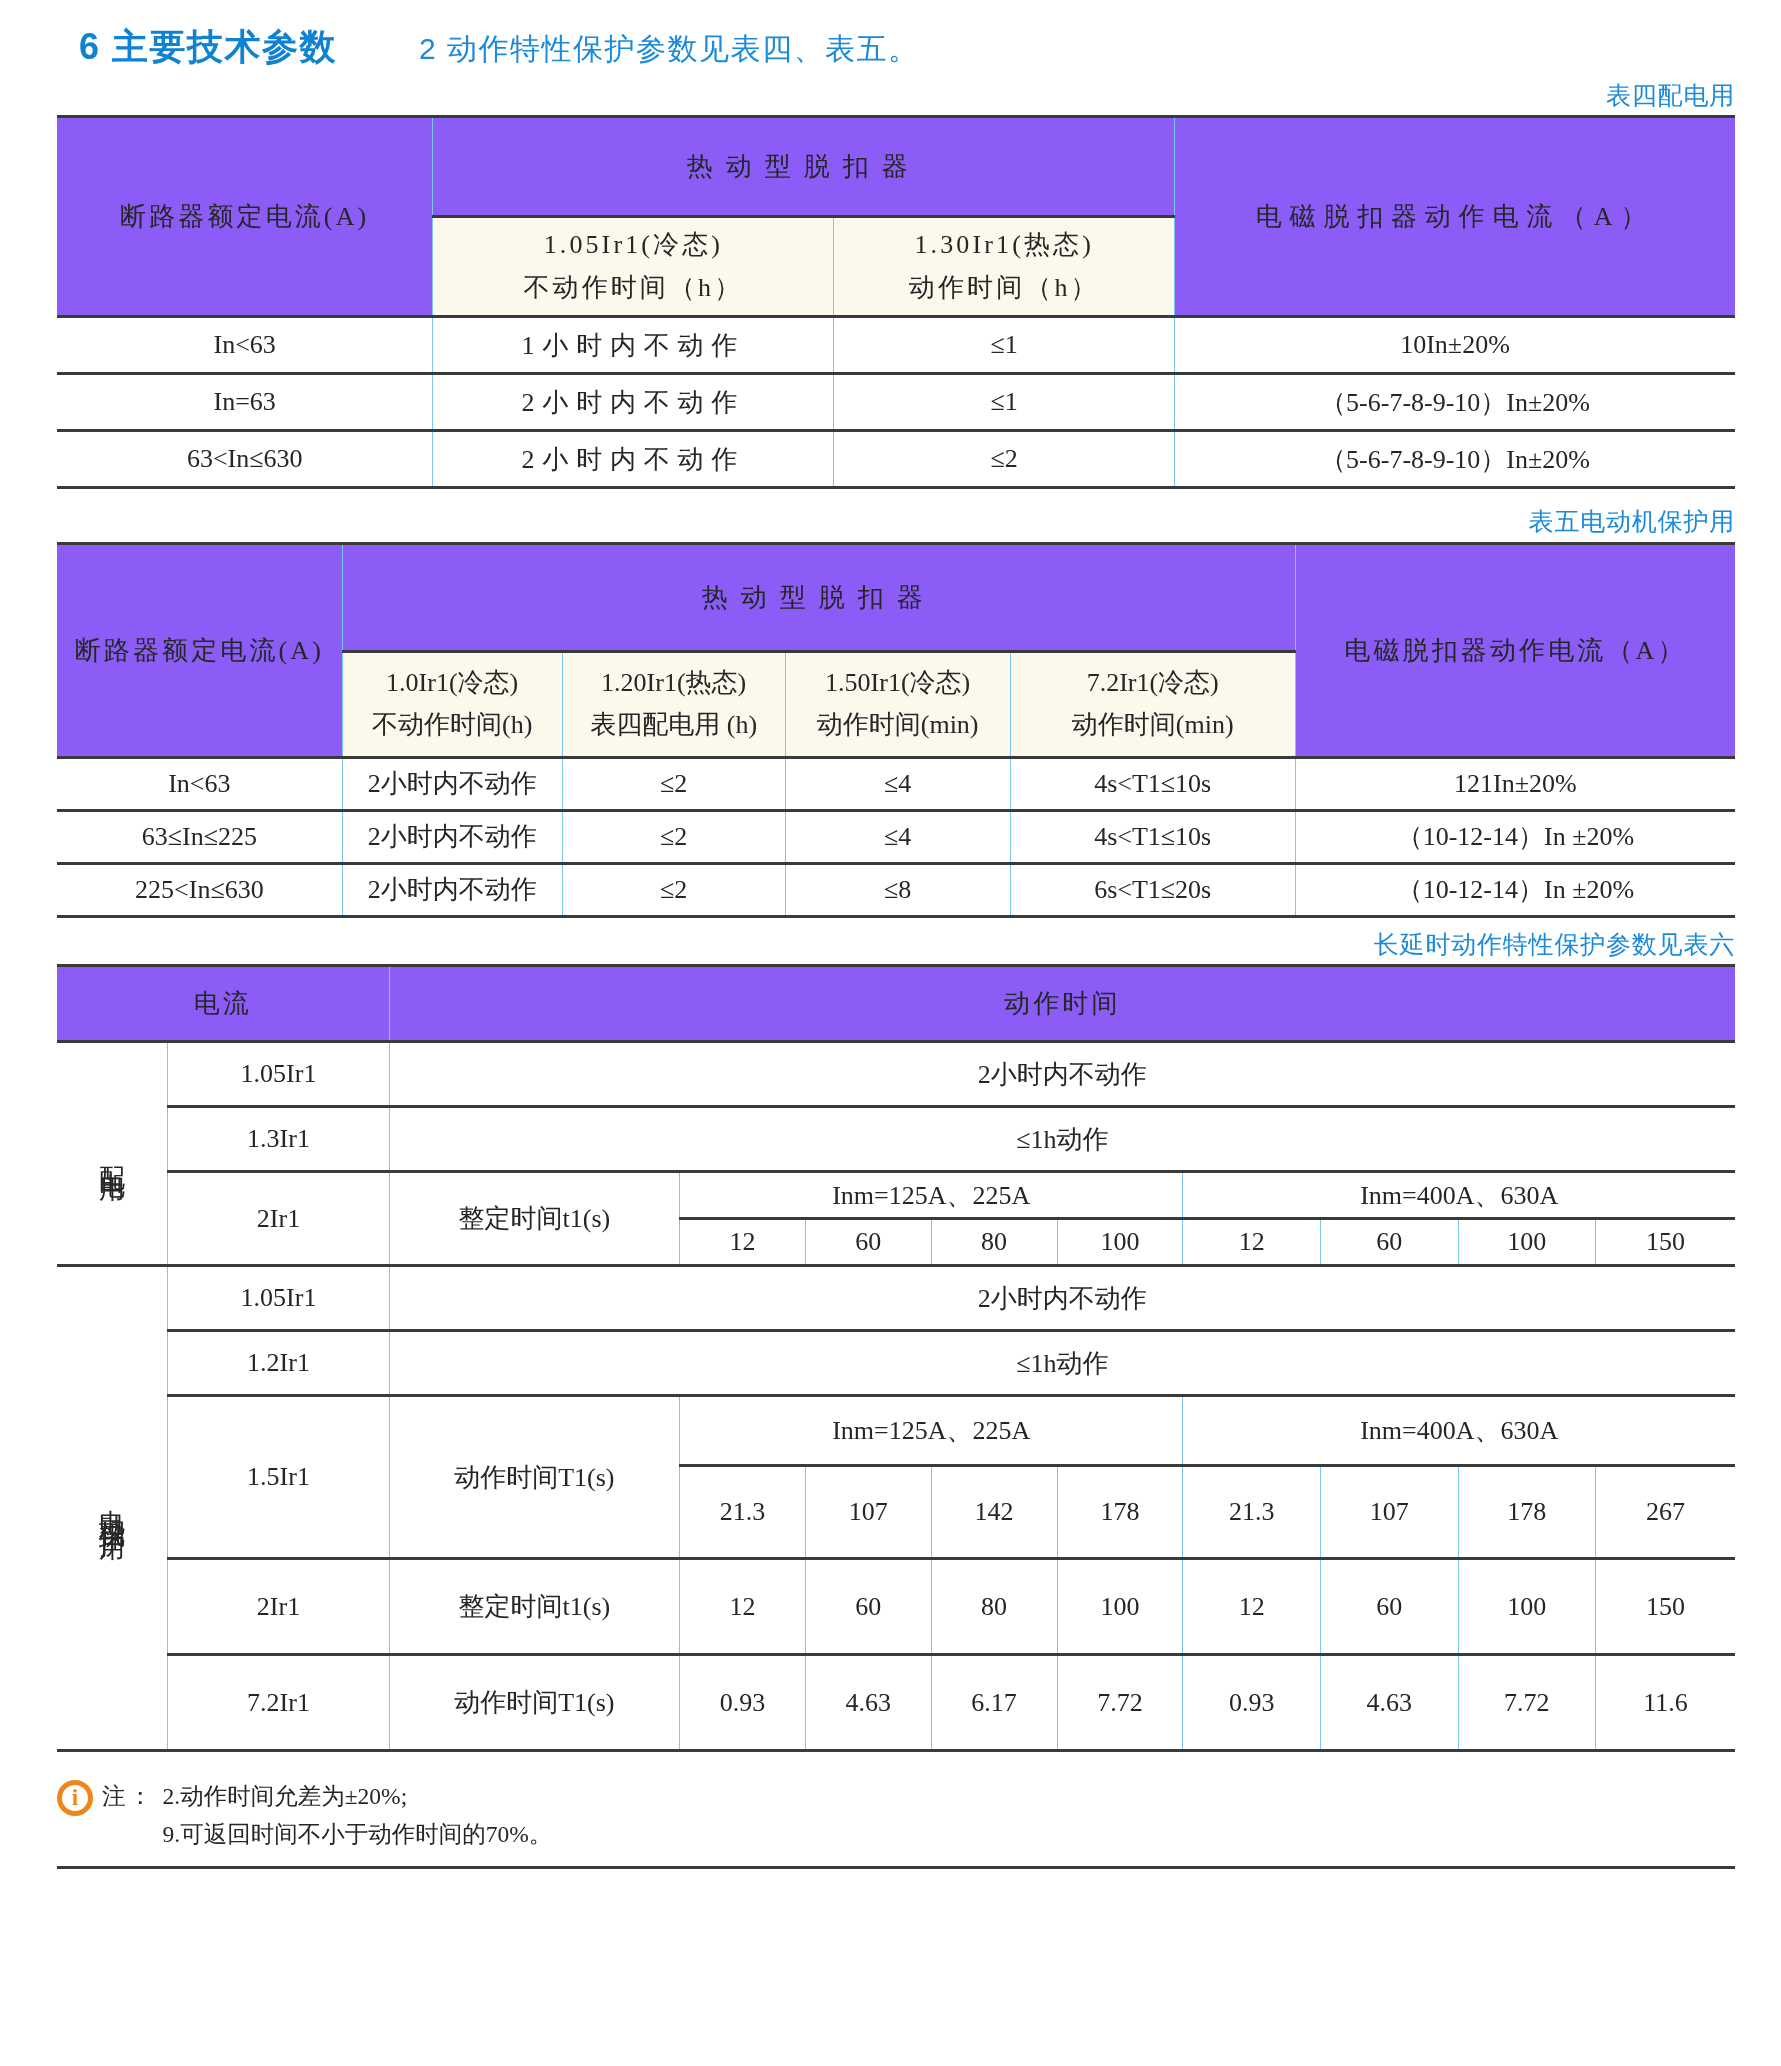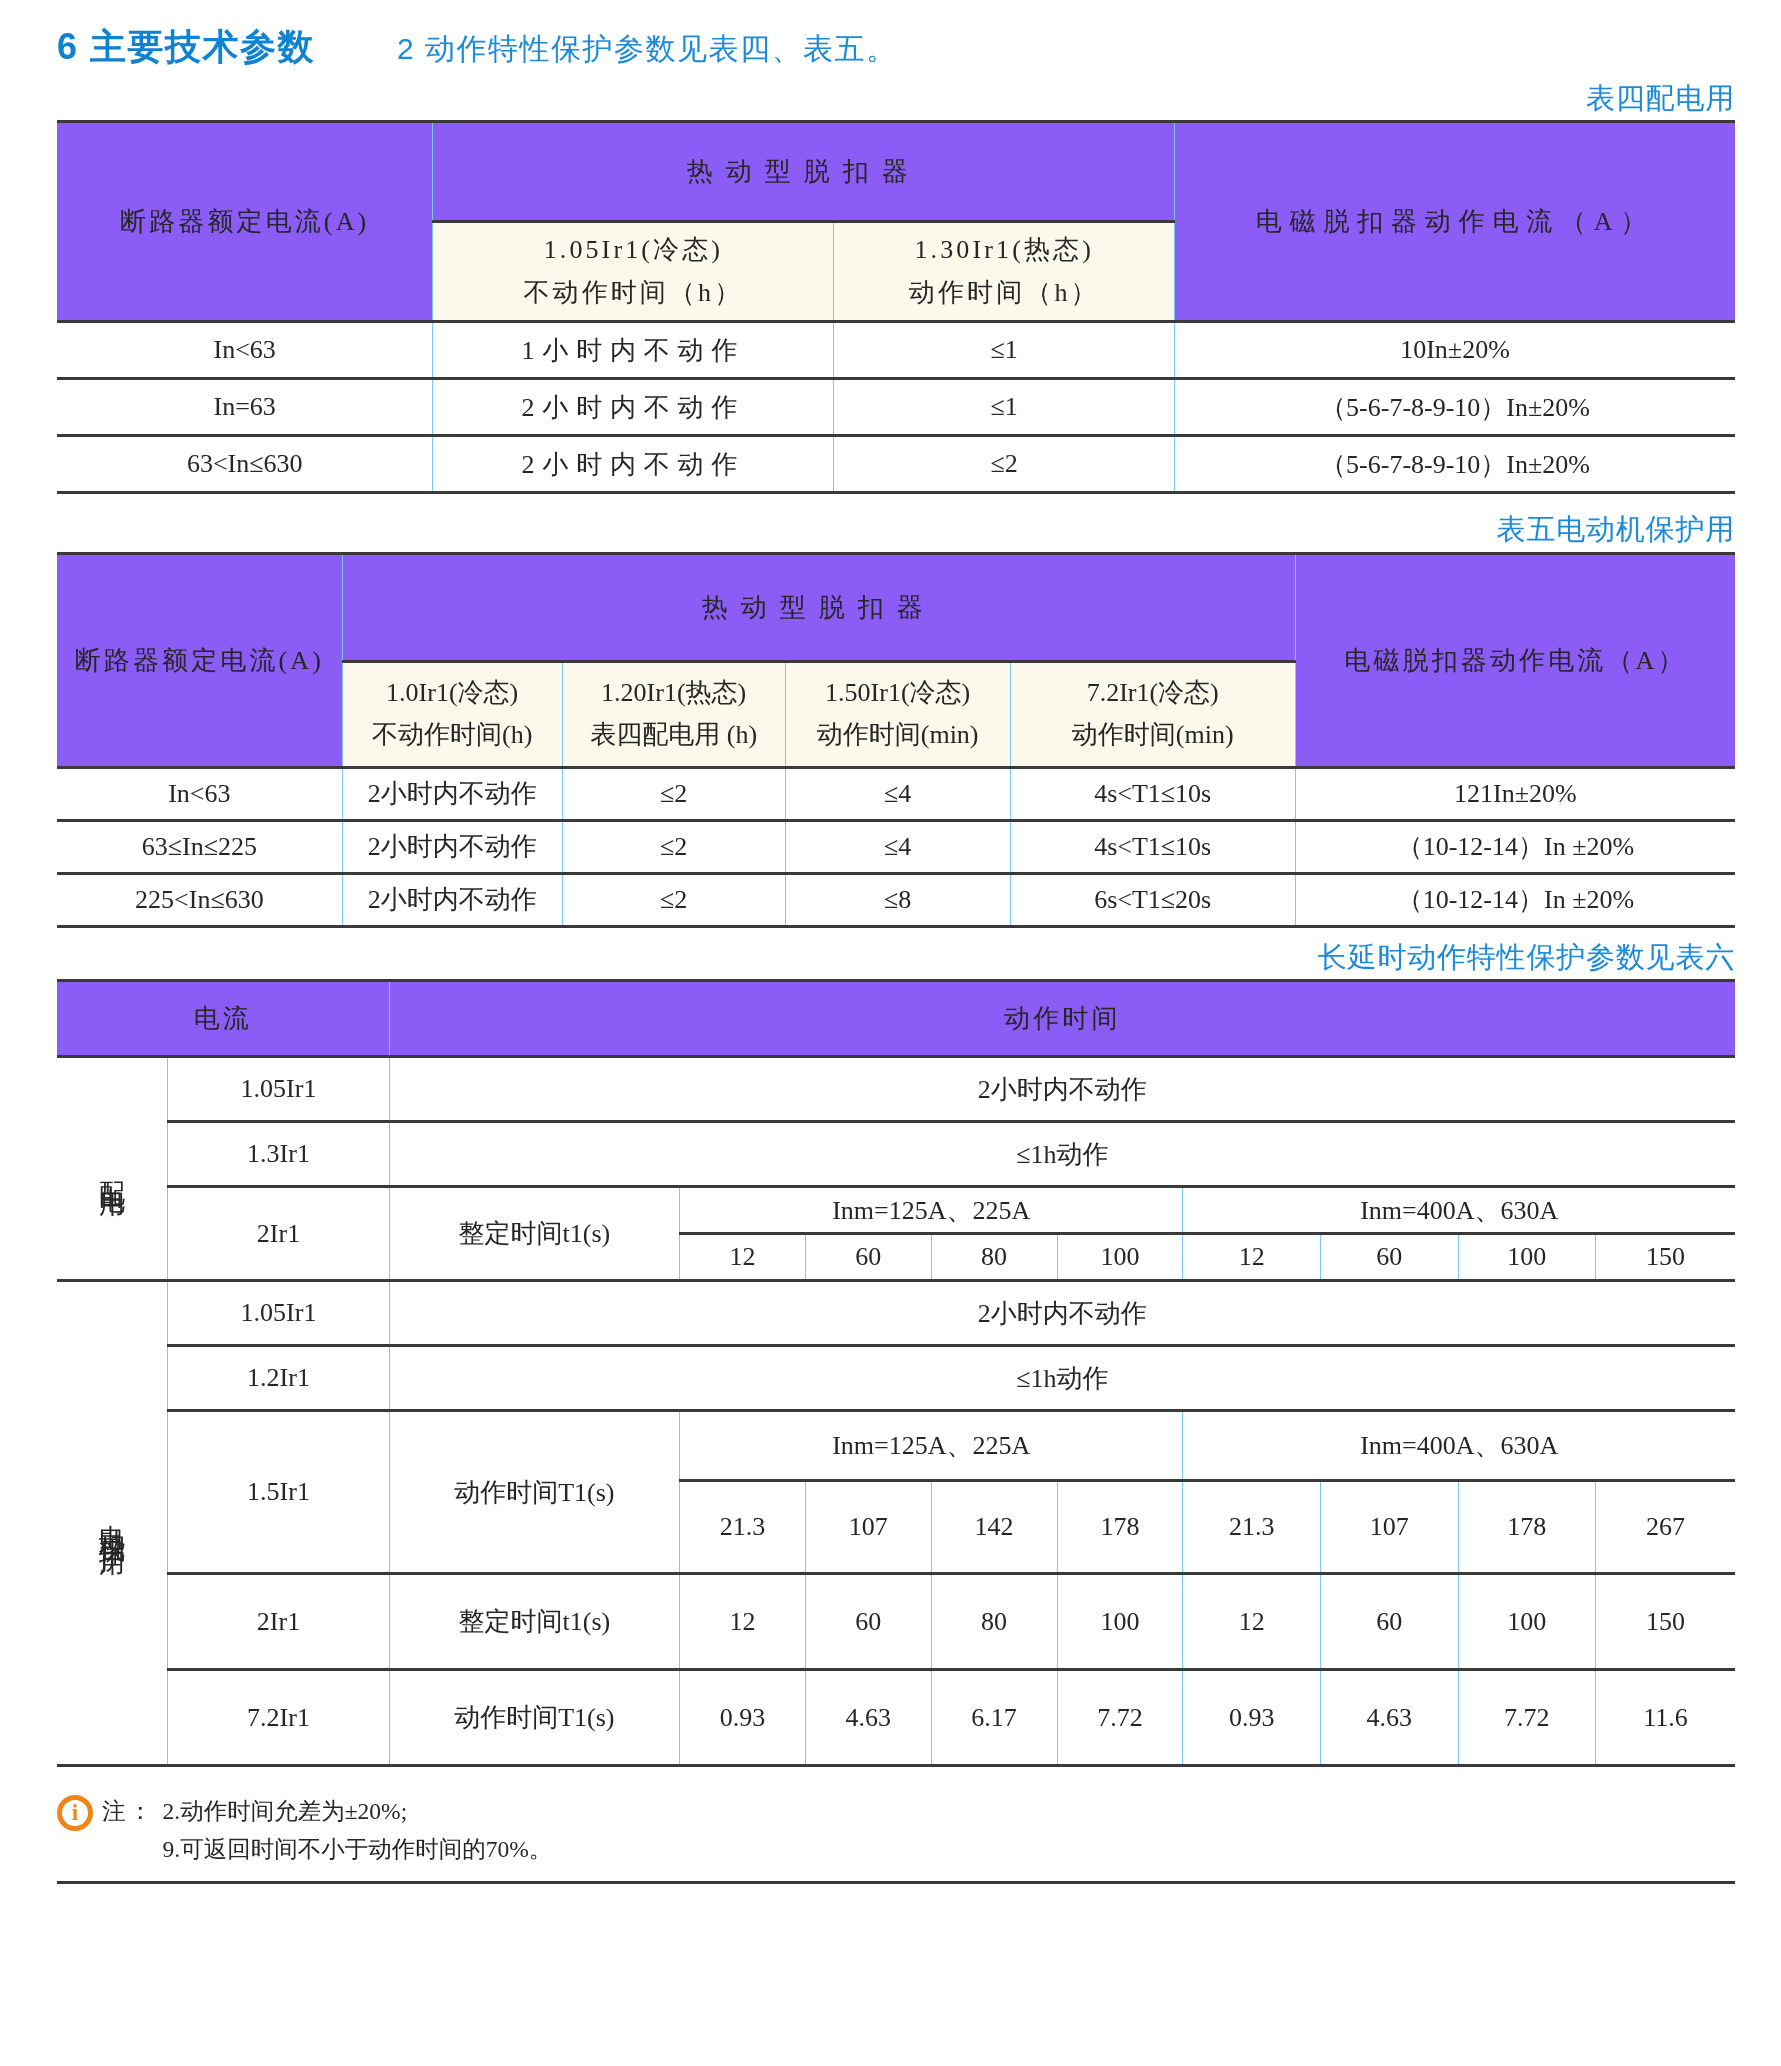--- a/index.html
+++ b/index.html
@@ -4,32 +4,32 @@
 <style>
   html,body{margin:0;padding:0;background:#ffffff;}
   body{
     width:1781px;height:2066px;overflow:hidden;
     font-family:"Liberation Serif","DejaVu Serif",serif;
     color:#262626;
   }
   .content{padding:23px 46px 0 57px;}
 
   
-  .topline{display:flex;align-items:baseline;}
+  .topline{display:flex;align-items:baseline;margin-left:22px;}
   .sec-title{
     font-family:"Liberation Sans","DejaVu Sans",sans-serif;
     font-weight:bold;font-size:36px;color:#0f82d2;letter-spacing:1.5px;
   }
   .sec-sub{
     font-family:"Liberation Sans","DejaVu Sans",sans-serif;
     font-size:30px;color:#1b8ada;margin-left:82px;letter-spacing:1.5px;
   }
   .caption{
     font-family:"Liberation Sans","DejaVu Sans",sans-serif;
-    font-size:29px;color:#1b8ada;text-align:right;line-height:1.25;
+    font-size:25px;color:#1b8ada;text-align:right;line-height:1.25;
     margin-top:7.6px;margin-bottom:4.6px;letter-spacing:0.8px;
   }
 
   
   table.t{
     width:100%;border-collapse:collapse;table-layout:fixed;
     font-size:26px;
     border-top:3.8px solid #3a3a3a;border-bottom:3.8px solid #3a3a3a;
   }
   table.t td{

